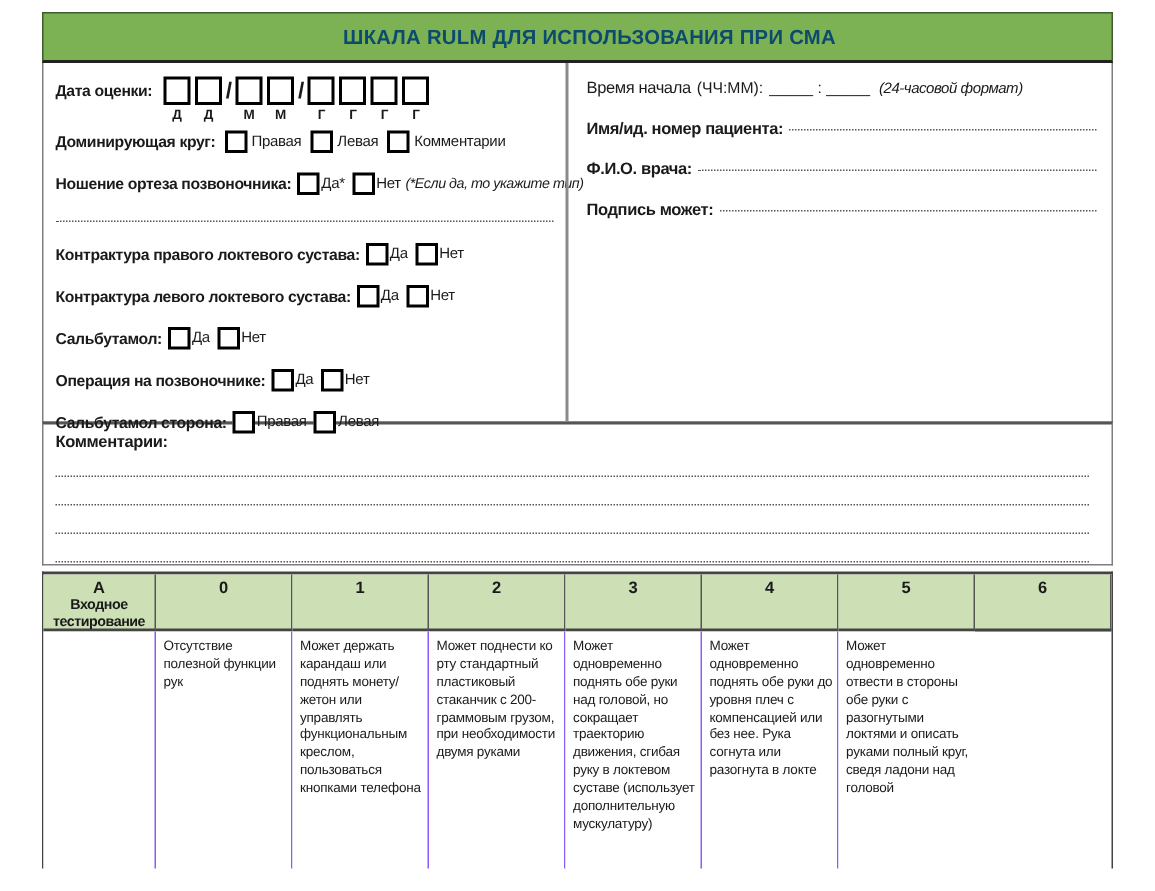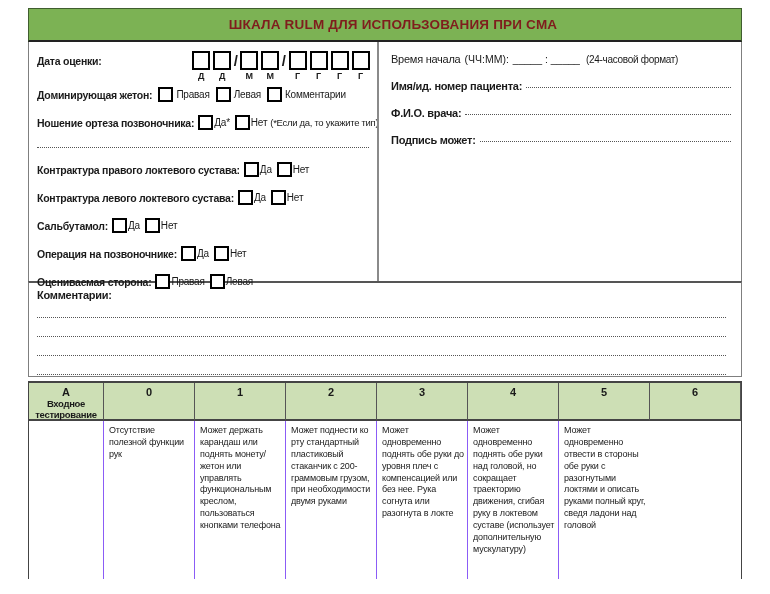--- a/index.html
+++ b/index.html
@@ -8,38 +8,38 @@
     font-family:"Liberation Sans","DejaVu Sans",sans-serif;color:#1a1a1a;
   }
   .page{position:relative;width:770px;height:594px;background:#fff;}
   .form{position:absolute;left:28px;top:8px;width:714px;}
 
   
   .title-bar{
     height:34px;background:#7CB254;border:1px solid #3f5d2e;border-bottom:2px solid #222;
     display:flex;align-items:center;justify-content:center;box-sizing:border-box;
   }
-  .title-bar .t{color:#7f1d1d;font-weight:bold;font-size:13.5px;letter-spacing:.2px;padding-left:16px;}
+  .title-bar .t{color:#0c4a6e;font-weight:bold;font-size:13.5px;letter-spacing:.2px;padding-left:16px;}
 
   
   .info{display:flex;border:1.5px solid #7f7f7f;border-top:none;box-sizing:border-box;height:240px;}
   .left-pane{width:348px;box-sizing:border-box;padding:9px 6px 0 8px;}
   .v-divider{width:0;border-left:2px solid #8a8a8a;}
   .right-pane{flex:1;box-sizing:border-box;padding:11px 10px 0 12px;}
 
   .lbl{font-weight:bold;font-size:10.5px;letter-spacing:-0.25px;white-space:nowrap;}
   .opt{font-size:10px;letter-spacing:-0.2px;white-space:nowrap;}
-  .note{font-size:9.5px;letter-spacing:-0.3px;white-space:nowrap;text-align:center;}
+  .note{font-style:italic;font-size:9.5px;letter-spacing:-0.3px;white-space:nowrap;text-align:center;}
 
   .cb{display:inline-block;width:11px;height:11px;border:2px solid #000;background:#fff;
       flex:none;margin:0 3px 0 6px;}
   .row{display:flex;align-items:center;margin-top:13px;}
 
   
-  .date-row{display:flex;align-items:flex-start;justify-content:space-between;}
+  .date-row{display:flex;align-items:flex-start;}
   .date-group{display:flex;align-items:flex-start;margin-left:6px;}
   .dunit{display:flex;flex-direction:column;align-items:center;margin:0 1.5px;}
   .dbox{width:14px;height:15px;border:2.5px solid #000;background:#fff;}
   .dletter{font-size:9px;font-weight:bold;margin-top:1px;}
   .dslash{font-size:15px;font-weight:bold;padding:1px 1px 0 1px;}
 
   .dotline{border-bottom:1.5px dotted #555;height:1px;}
   .left-sep{margin-top:16px;margin-right:2px;}
 
   
@@ -126,21 +126,21 @@
                 <span class="dletter">Г</span>
               </span>
             <span class="dunit">
                 <span class="dbox"></span>
                 <span class="dletter">Г</span>
               </span>
           </span>
         </div>
 
         <div class="row" style="margin-top:6px;">
-          <span class="lbl">Доминирующая жетон:</span>
+          <span class="lbl">Доминирующая круг:</span>
           <span class="cb"></span>
           <span class="opt">Правая</span>
           <span class="cb"></span>
           <span class="opt">Левая</span>
           <span class="cb"></span>
           <span class="opt">Комментарии</span>
         </div>
 
         <div class="row">
           <span class="lbl">Ношение ортеза позвоночника:</span>
@@ -179,21 +179,21 @@
 
         <div class="row">
           <span class="lbl">Операция на позвоночнике:</span>
           <span class="cb" style="margin-left:4px;margin-right:1px;"></span>
           <span class="opt">Да</span>
           <span class="cb" style="margin-left:5px;margin-right:1px;"></span>
           <span class="opt">Нет</span>
         </div>
 
         <div class="row">
-          <span class="lbl">Оцениваемая сторона:</span>
+          <span class="lbl">Сальбутамол сторона:</span>
           <span class="cb" style="margin-left:4px;margin-right:1px;"></span>
           <span class="opt">Правая</span>
           <span class="cb" style="margin-left:5px;margin-right:1px;"></span>
           <span class="opt">Левая</span>
         </div>
 
       </div>
 
       <div class="v-divider"></div>
 
@@ -240,19 +240,19 @@
       <div class="th">2</div>
       <div class="th">3</div>
       <div class="th">4</div>
       <div class="th">5</div>
       <div class="th">6</div>
 
       <div class="td"></div>
       <div class="td">Отсутствие полезной функции рук</div>
       <div class="td">Может держать карандаш или поднять монету/жетон или управлять функциональным креслом, пользоваться кнопками телефона</div>
       <div class="td">Может поднести ко рту стандартный пластиковый стаканчик с 200-граммовым грузом, при необходимости двумя руками</div>
+      <div class="td">Может одновременно поднять обе руки над головой, но сокращает траекторию движения, сгибая руку в локтевом суставе (использует дополнительную мускулатуру)</div>
       <div class="td">Может одновременно поднять обе руки до уровня плеч с компенсацией или без нее. Рука согнута или разогнута в локте</div>
-      <div class="td">Может одновременно поднять обе руки над головой, но сокращает траекторию движения, сгибая руку в локтевом суставе (использует дополнительную мускулатуру)</div>
       <div class="td">Может одновременно отвести в стороны обе руки с разогнутыми локтями и описать руками полный круг, сведя ладони над головой</div>
     </div>
 
   </div>
 </div>
 
 </body></html>

